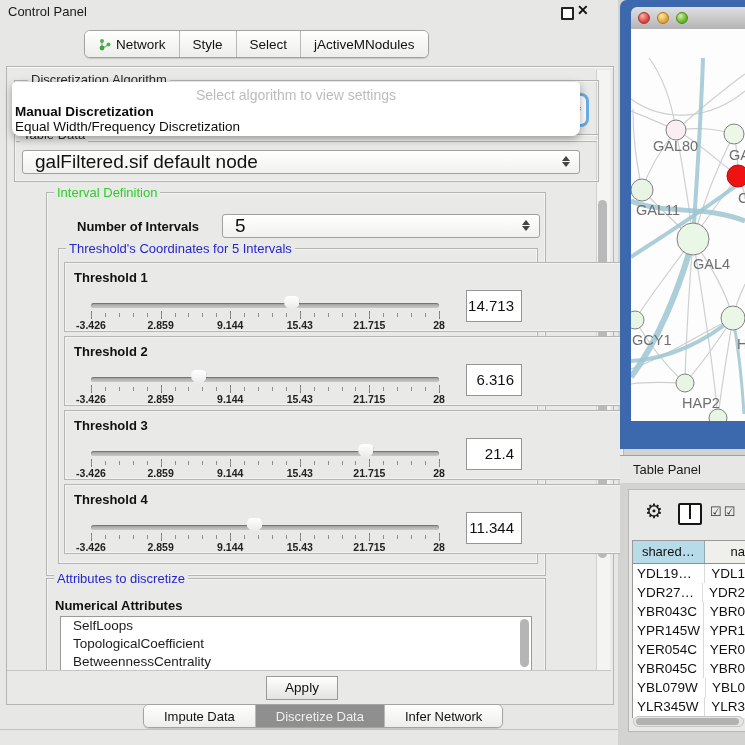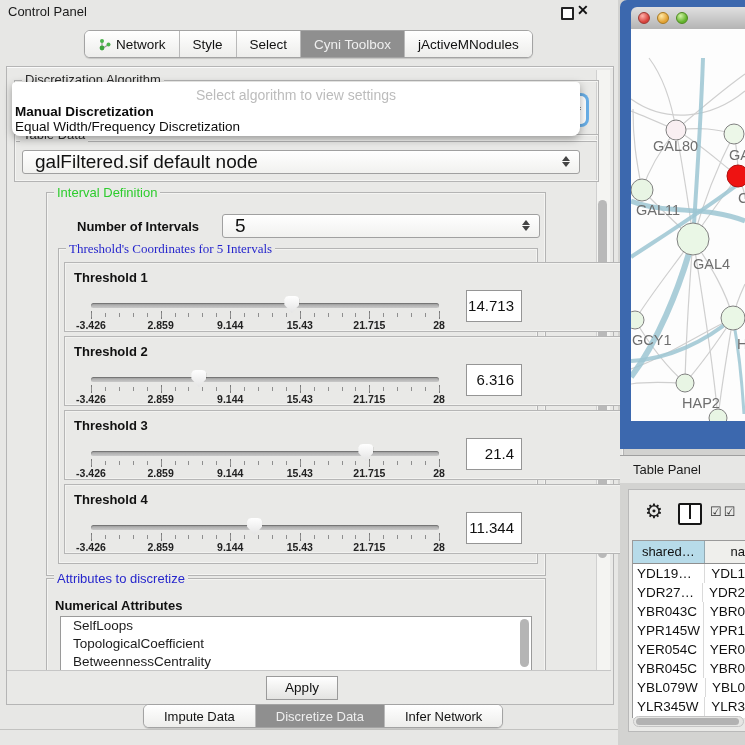--- a/index.html
+++ b/index.html
@@ -135,34 +135,31 @@
           <circle cx="10.5" cy="6.5" r="2" fill="#4cb44c"></circle>
         </svg>
         <span>Network</span>
       </div>
       <div class="tab">
         <span>Style</span>
       </div>
       <div class="tab">
         <span>Select</span>
       </div>
-      <div class="tab selected">
-        <span>Cyni Toolbox</span>
-      </div>
       <div class="tab">
         <span>jActiveMNodules</span>
       </div>
     </div>
 
   <div class="outer-panel"></div>
   <div class="vscroll-track"></div>
   <div class="vscroll-thumb"></div>
 
   <div class="group" style="left:14px;top:80px;width:583px;height:60px;"></div>
-  <div class="group-label gl-dark" style="left:22px;top:72px;">Discretization Algorithm</div>
+  <div class="group-label gl-dark" style="left:28px;top:72px;">Discretization Algorithm</div>
   <div class="combo-focus">
     <span class="arrows">
         <i class="arr-up"></i>
         <i class="arr-dn"></i>
       </span>
   </div>
 
   <div class="popup">
     <div class="popup-placeholder">Select algorithm to view settings</div>
     <div id="popup-items">
@@ -186,21 +183,21 @@
   <div class="group-label lbl-bold" style="left:74px;top:219px;color:#111;">Number of Intervals</div>
   <div class="combo" style="left:222px;top:214px;width:318px;">
     <span>5</span>
     <span class="arrows">
         <i class="arr-up"></i>
         <i class="arr-dn"></i>
       </span>
   </div>
 
   <div class="group" style="left:58px;top:248px;width:478px;height:314px;"></div>
-  <div class="group-label gl-blue" style="left:66px;top:241px;font-family:Liberation Serif, serif;">Threshold's Coordinates for 5 Intervals</div>
+  <div class="group-label gl-blue" style="left:66px;top:241px;">Threshold's Coordinates for 5 Intervals</div>
   <div id="threshold-rows"></div>
 
   <div class="group" style="left:46px;top:578px;width:498px;height:92px;"></div>
   <div class="group-label gl-blue" style="left:54px;top:571px;">Attributes to discretize</div>
   <div class="group-label lbl-bold" style="left:52px;top:598px;color:#111;">Numerical Attributes</div>
   <div class="attr-list">
     <div id="attr-items">
         <div class="attr-item">SelfLoops</div>
         <div class="attr-item">TopologicalCoefficient</div>
         <div class="attr-item">BetweennessCentrality</div>

